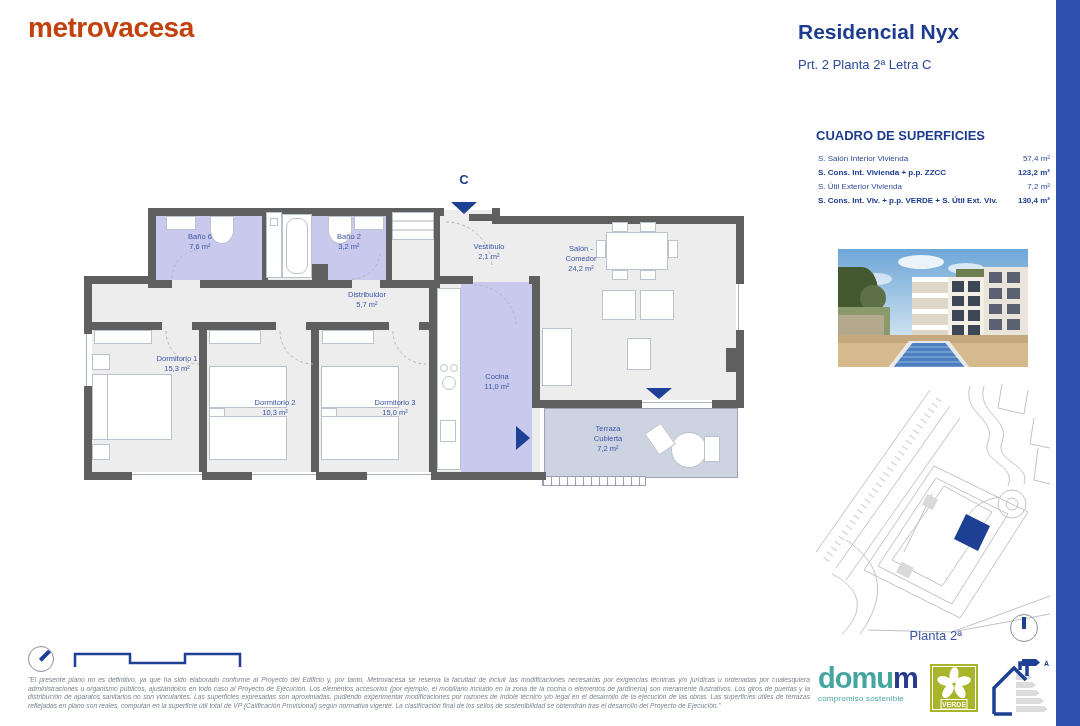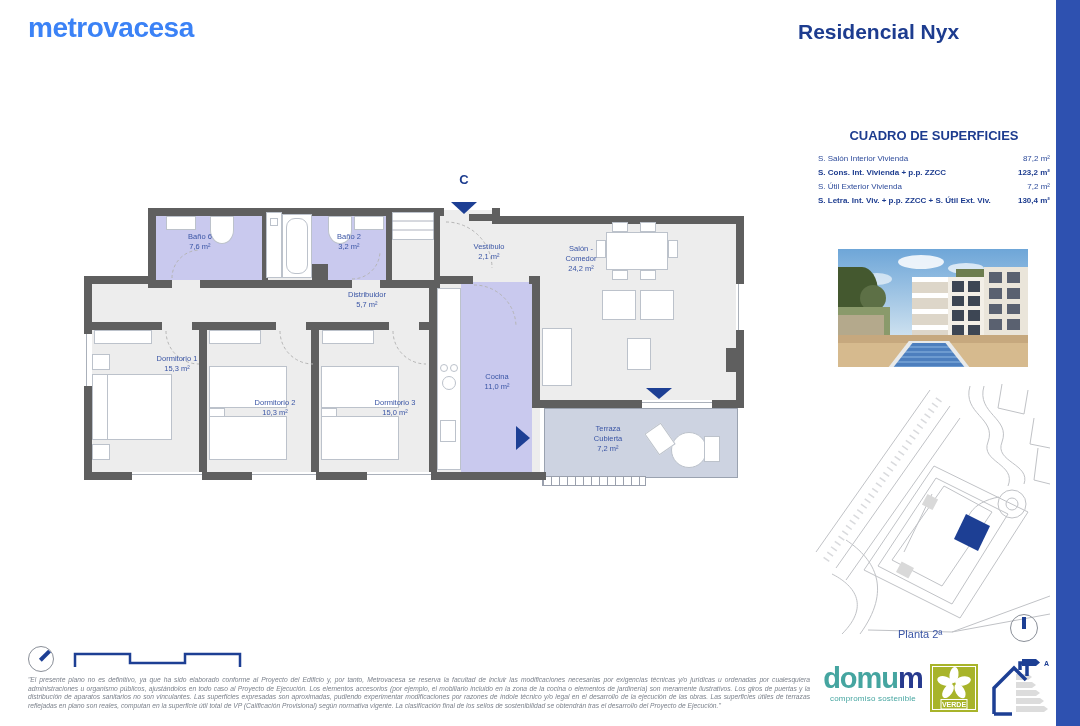--- a/index.html
+++ b/index.html
@@ -1,29 +1,29 @@
 <!DOCTYPE html>
 <html><head>
 <meta charset="utf-8">
 <style>
   html,body{margin:0;padding:0;background:#e8e8e8;}
   #page{position:relative;width:1080px;height:726px;background:#fff;overflow:hidden;
         font-family:"Liberation Sans",sans-serif;margin:0 auto;}
   .abs{position:absolute;}
 
   
-  .brand-logo{left:28px;top:12px;font-size:28px;font-weight:bold;color:#3b82f6;letter-spacing:-0.5px;}
+  .brand-logo{left:28px;top:12px;font-size:28px;font-weight:bold;color:#c2410c;letter-spacing:-0.5px;}
   .header-block{left:798px;top:20px;width:260px;text-align:left;color:#1d3c8f;}
   .header-title{font-size:21px;font-weight:bold;}
   .header-sub{font-size:13px;margin-top:13px;color:#2d4b9b;}
   .header-type{font-size:15px;margin-top:8px;color:#2d4b9b;}
 
   
   .surfaces{left:816px;top:128px;width:236px;}
-  .surfaces-title{text-align:center;font-size:13px;font-weight:bold;color:#1d3c8f;margin-bottom:8px;}
+  .surfaces-title{text-align:left;font-size:13px;font-weight:bold;color:#1d3c8f;margin-bottom:8px;}
   .srow{display:flex;justify-content:space-between;font-size:8px;color:#2d4b9b;padding:2.5px 2px;}
   .srow.bold{font-weight:bold;color:#1d3c8f;}
 
   
   .accent-bar{left:1056px;top:0;width:24px;height:726px;background:#2e51b0;}
 
   
   .plan{left:84px;top:188px;width:668px;height:302px;}
   .floor{position:absolute;background:#ededed;}
   .wall{position:absolute;background:#5f5f5f;}
@@ -37,62 +37,63 @@
   .c-label{position:absolute;text-align:center;color:#1d3c8f;font-weight:bold;font-size:13px;}
   .terraza{position:absolute;background:#cdd3e1;border:1px solid #9aa2b0;box-sizing:border-box;}
   .ticks{position:absolute;background:#fff repeating-linear-gradient(90deg,#9aa0ad 0 1px,transparent 1px 8px);border:1px solid #9aa0ad;box-sizing:border-box;}
 
   
   .photo{left:838px;top:249px;width:190px;height:118px;overflow:hidden;background:#6ea6d8;}
   .photo *{position:absolute;}
 
   
   .siteplan{left:812px;top:384px;width:238px;height:250px;}
-  .floor-label{left:898px;top:628px;width:64px;text-align:left;color:#3a55a5;font-size:11px;}
+  .floor-label{left:898px;top:628px;width:64px;text-align:right;color:#3a55a5;font-size:13px;}
   .compass{left:1010px;top:614px;width:28px;height:28px;border:1.5px solid #8a8f98;border-radius:50%;box-sizing:border-box;}
   .compass .needle{position:absolute;left:11px;top:2px;width:4px;height:12px;background:#1d3f94;}
 
   
   .north{left:28px;top:646px;width:26px;height:26px;border:1.5px solid #8a8f98;border-radius:50%;box-sizing:border-box;}
   .north .needle{position:absolute;left:14px;top:2px;width:3.5px;height:13px;background:#1d3f94;transform:rotate(45deg);}
   .scalebar{left:72px;top:648px;}
   .disclaimer{left:28px;top:676px;width:782px;font-size:6.7px;line-height:1.3;font-style:italic;color:#7c828c;text-align:justify;}
-  .domum{left:818px;top:664px;width:110px;text-align:center;}
+  .domum{left:818px;top:664px;width:110px;}
   .domum-line{font-size:29px;font-weight:bold;letter-spacing:-1px;line-height:1;}
   .domum-1{color:#45a5a0;}
   .domum-2{color:#273a8e;}
   .domum-tag{font-size:8px;color:#45a5a0;margin-top:1px;letter-spacing:0.2px;}
 </style>
 </head>
 <body>
 
 <div id="page">
 
   <div class="abs brand-logo">metrovacesa</div>
   <div class="abs header-block">
     <div class="header-title">Residencial Nyx</div>
+    <div class="header-sub">Prt. 2 Planta 2ª Letra C</div>
   </div>
   <div class="abs accent-bar"></div>
 
   <div class="abs surfaces">
     <div class="surfaces-title">CUADRO DE SUPERFICIES</div>
     <div class="srow">
       <span>S. Salón Interior Vivienda</span>
-      <span>87,2 m²</span>
+      <span>57,4 m²</span>
     </div>
     <div class="srow bold">
       <span>S. Cons. Int. Vivienda + p.p. ZZCC</span>
       <span>123,2 m²</span>
     </div>
     <div class="srow">
       <span>S. Útil Exterior Vivienda</span>
       <span>7,2 m²</span>
     </div>
     <div class="srow bold">
-      <span>S. Letra. Int. Viv. + p.p. ZZCC + S. Útil Ext. Viv.</span>
+      <span>S. Cons. Int. Viv. + p.p. VERDE + S. Útil Ext. Viv.</span>
       <span>130,4 m²</span>
     </div>
   </div>
 
   <div class="abs plan">
 
     <div class="floor" style="left:68px;top:22px;width:344px;height:78px;"></div>
     <div class="floor" style="left:8px;top:96px;width:448px;height:188px;"></div>
     <div class="floor" style="left:412px;top:34px;width:246px;height:180px;"></div>
 

